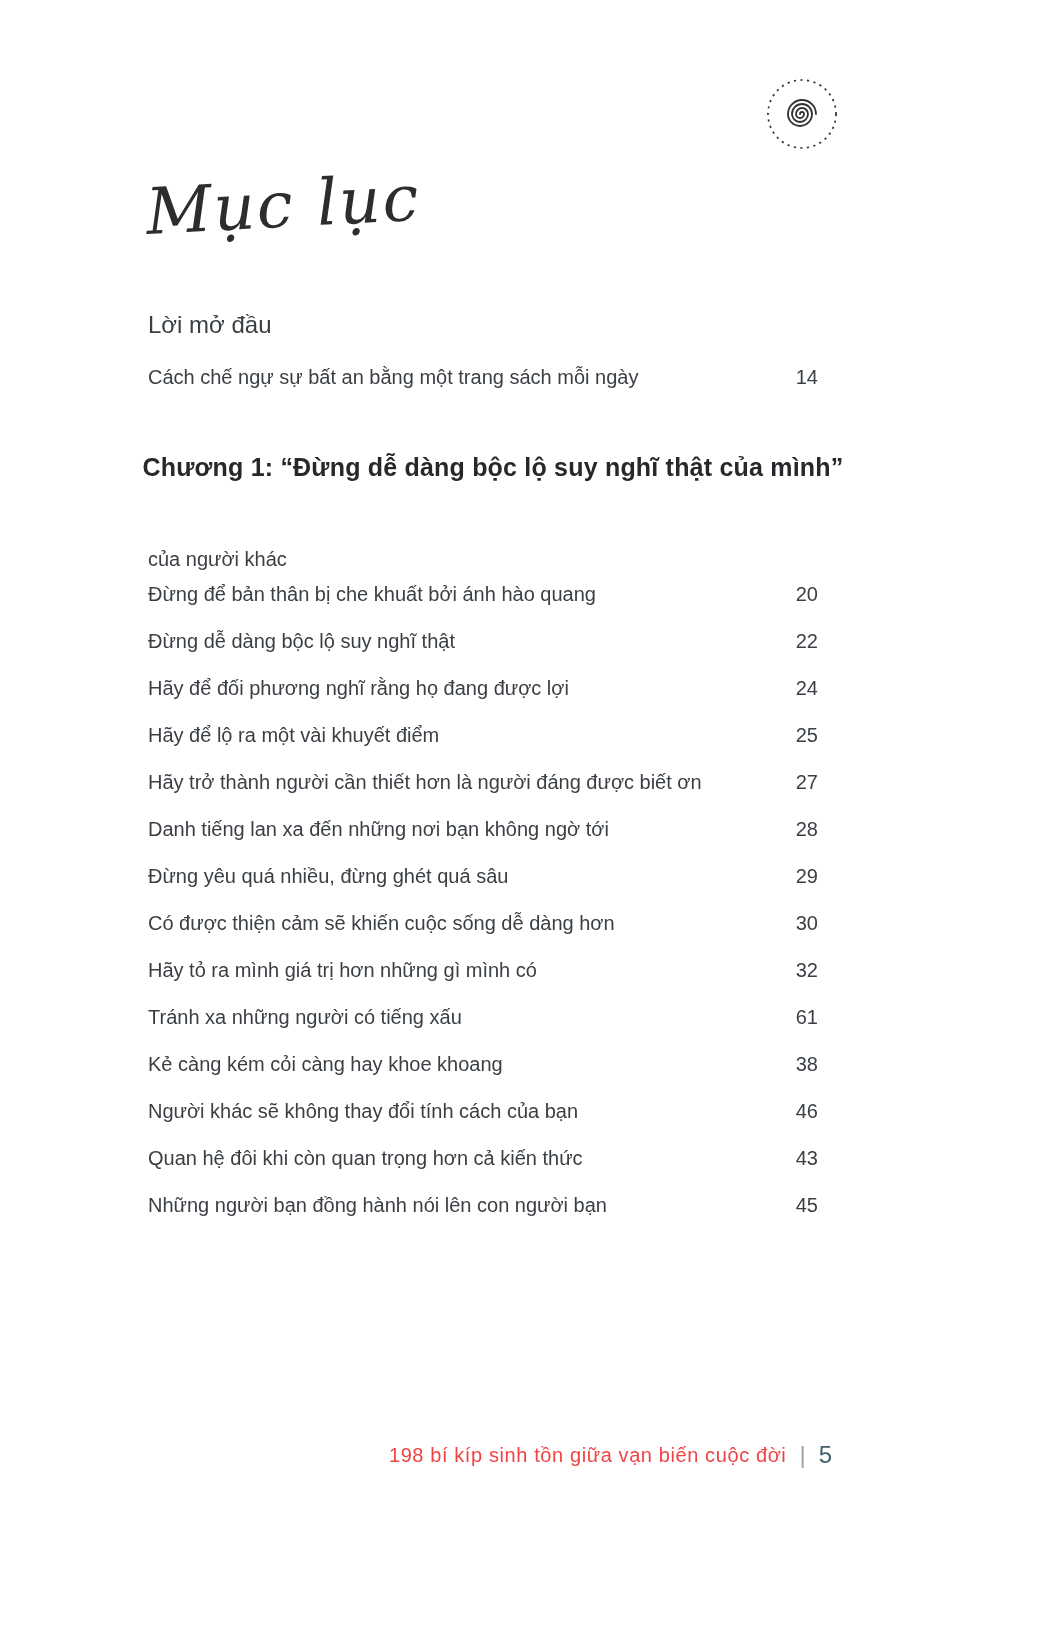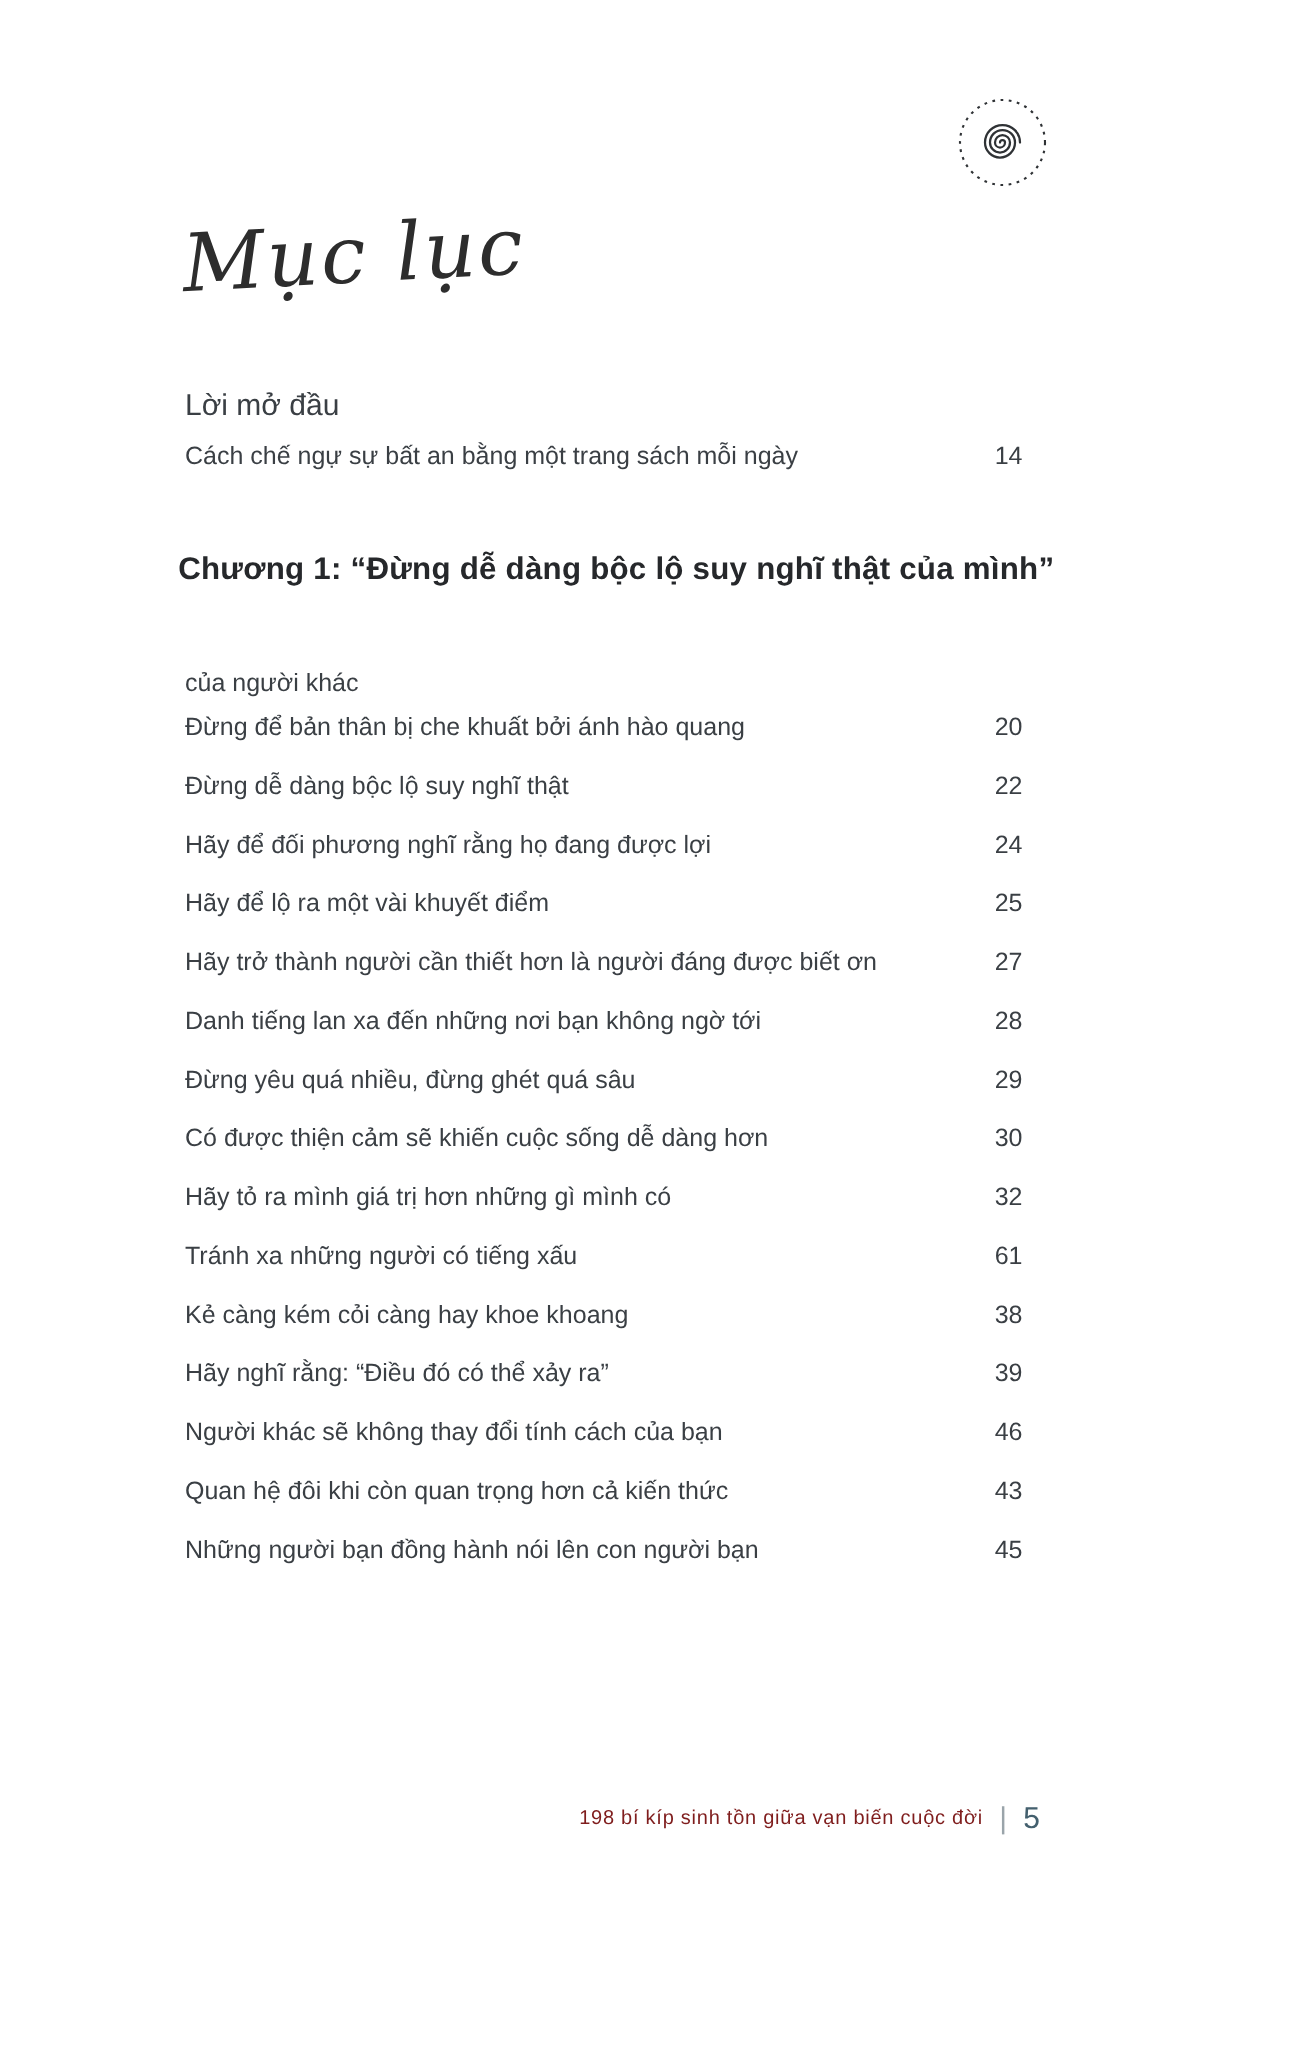--- a/index.html
+++ b/index.html
@@ -35,21 +35,21 @@
   .spiral-wrap {
     position: absolute;
     left: 615px;
     top: 75px;
   }
   .intro {
     margin-top: 62px;
   }
   .intro-label {
     font-size: 24px;
-    margin-bottom: 9px;
+    margin-bottom: 21px;
   }
   .row {
     display: flex;
     justify-content: space-between;
     align-items: flex-end;
     font-size: 20px;
     line-height: 35px;
     margin-bottom: 12px;
   }
   .row-title { max-width: 625px; }
@@ -82,22 +82,22 @@
   }
   .footer {
     position: absolute;
     right: 208px;
     top: 1441px;
     display: flex;
     align-items: center;
     gap: 13px;
   }
   .footer-text {
-    font-size: 16px;
-    color: #7f1d1d;
+    font-size: 20px;
+    color: #ef4444;
     letter-spacing: 0.6px;
   }
   .footer-sep {
     font-size: 24px;
     color: #9aa4aa;
     font-weight: 300;
   }
   .footer-page {
     font-size: 24px;
     color: #44606e;
@@ -183,24 +183,20 @@
       <div class="row-title">Tránh xa những người có tiếng xấu</div>
       <div class="row-page">61</div>
     </div>
 
 
     <div class="row">
       <div class="row-title">Kẻ càng kém cỏi càng hay khoe khoang</div>
       <div class="row-page">38</div>
     </div>
 
-    <div class="row">
-      <div class="row-title">Hãy nghĩ rằng: “Điều đó có thể xảy ra”</div>
-      <div class="row-page">39</div>
-    </div>
 
     <div class="row">
       <div class="row-title">Người khác sẽ không thay đổi tính cách của bạn</div>
       <div class="row-page">46</div>
     </div>
 
     <div class="row">
       <div class="row-title">Quan hệ đôi khi còn quan trọng hơn cả kiến thức</div>
       <div class="row-page">43</div>
     </div>

